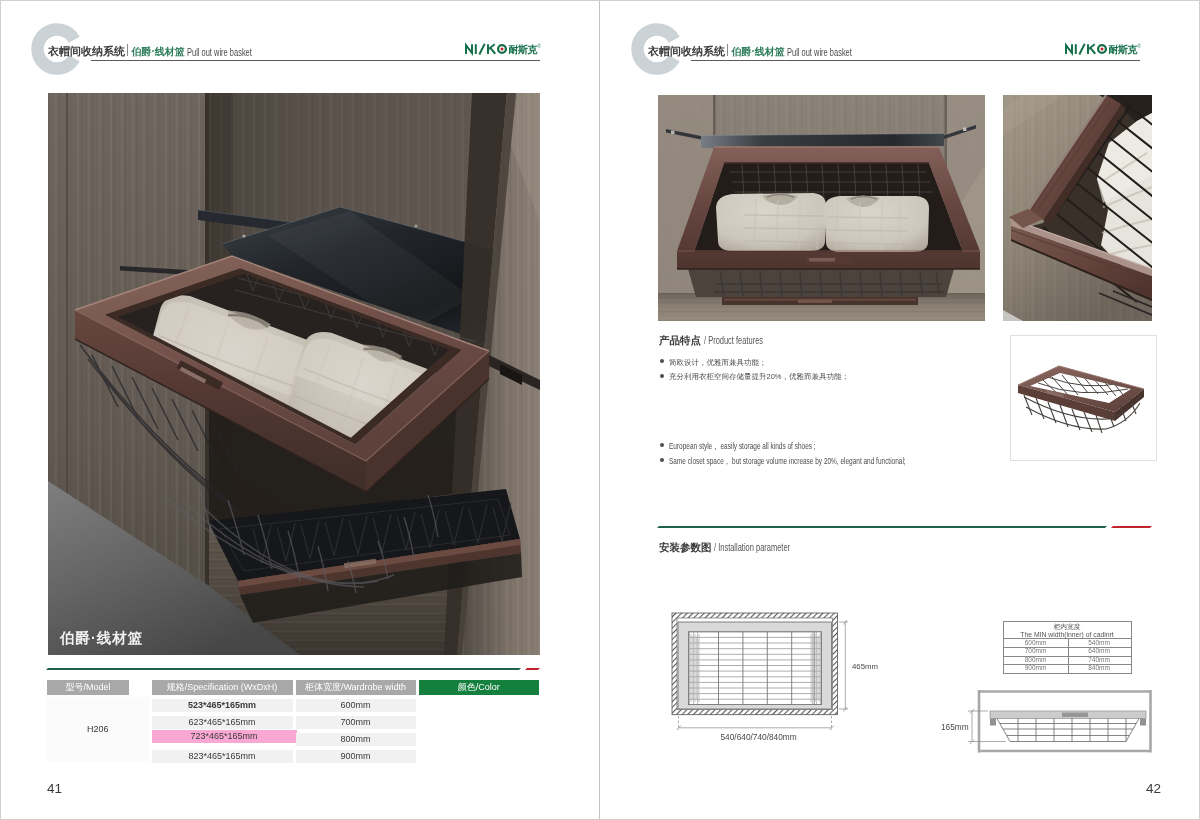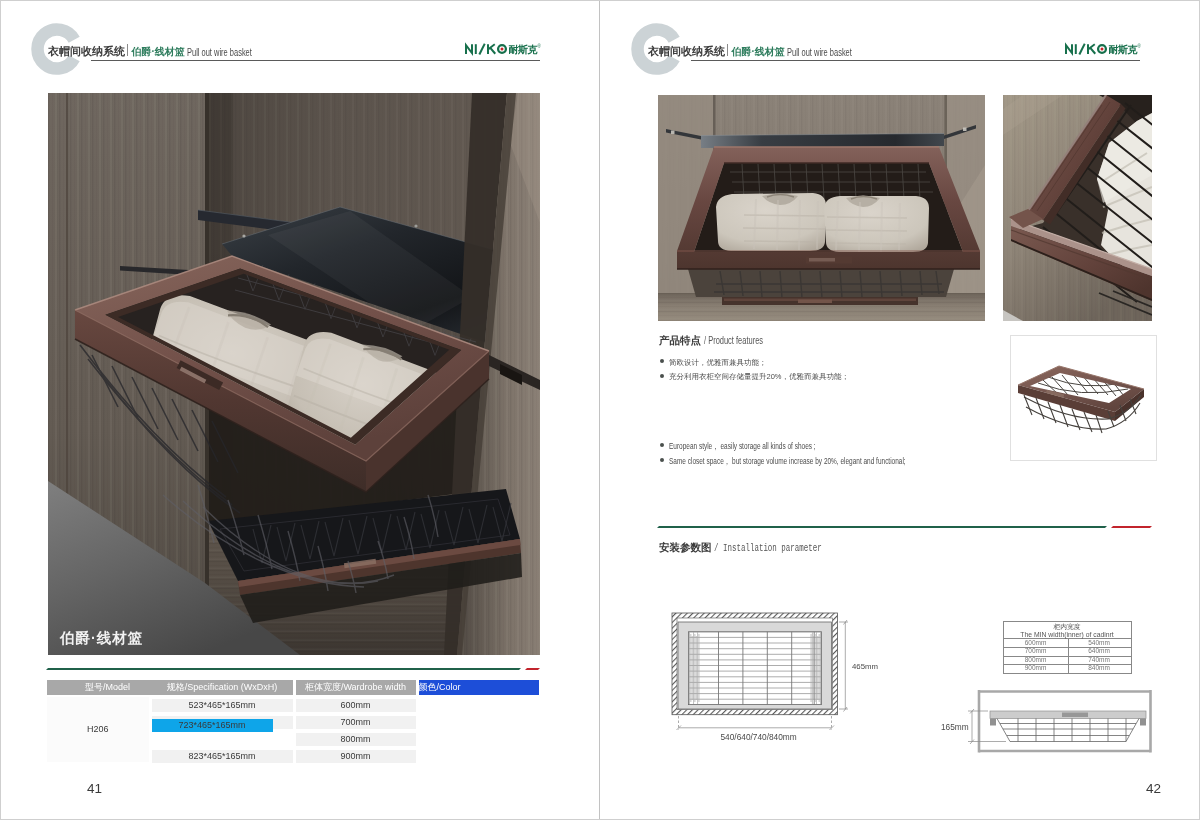--- a/index.html
+++ b/index.html
@@ -266,39 +266,39 @@
 
 <text x="12" y="550" font-size="14.5" font-weight="bold" fill="#f2f2f2" font-family="Liberation Sans,sans-serif" letter-spacing="1">伯爵·线材篮</text>
 </svg>
 
 <div class="abs" style="left:48px;top:667.5px;width:473px;height:2px;background:#20614a;transform:skewX(-45deg);transform-origin:0 0;"></div>
 
 <div class="abs" style="left:527px;top:667.5px;width:13px;height:2px;background:#c2242c;transform:skewX(-45deg);transform-origin:0 0;"></div>
 
 <div class="abs" style="left:47px;top:680px;width:492px;height:82px;font-family:'Liberation Sans',sans-serif;">
 
-  <div class="abs" style="left:0;top:0;width:121px;height:14.5px;background:#a8a8a8;color:#fff;font-size:9px;text-align:center;line-height:15px;">型号/Model</div>
+  <div class="abs" style="left:0;top:0;width:82px;height:14.5px;background:#a8a8a8;color:#fff;font-size:9px;text-align:center;line-height:15px;">型号/Model</div>
   <div class="abs" style="left:104.5px;top:0;width:141px;height:14.5px;background:#a8a8a8;color:#fff;font-size:9px;text-align:center;line-height:15px;">规格/Specification (WxDxH)</div>
   <div class="abs" style="left:248.5px;top:0;width:120px;height:14.5px;background:#a8a8a8;color:#fff;font-size:9px;text-align:center;line-height:15px;">柜体宽度/Wardrobe width</div>
-  <div class="abs" style="left:371.5px;top:0;width:120.5px;height:14.5px;background:#1d4ed8;color:#fff;font-size:9px;line-height:15px;">颜色/Color</div>
+  <div class="abs" style="left:371.5px;top:0;width:120.5px;height:14.5px;background:#15803d;color:#fff;font-size:9px;text-align:center;line-height:15px;">颜色/Color</div>
 
   <div class="abs" style="left:0;top:16.5px;width:101.5px;height:65px;background:#fbfbfb;color:#3a3a3a;font-size:9px;text-align:center;line-height:65px;">H206</div>
 
 
-  <div class="abs" style="left:104.5px;top:19px;width:141px;height:12.5px;background:#f1f1f1;color:#3a3a3a;font-size:9px;text-align:center;line-height:12.5px;">523*465*165mm</div>
+  <div class="abs" style="left:104.5px;top:19px;width:141px;height:12.5px;background:#f1f1f1;color:#3a3a3a;font-size:9px;text-align:center;line-height:12.5px;font-weight:bold;">523*465*165mm</div>
   <div class="abs" style="left:248.5px;top:19px;width:120px;height:12.5px;background:#f1f1f1;color:#3a3a3a;font-size:9px;text-align:center;line-height:12.5px;">600mm</div>
   <div class="abs" style="left:104.5px;top:36px;width:141px;height:12.5px;background:#f1f1f1;color:#3a3a3a;font-size:9px;text-align:center;line-height:12.5px;">623*465*165mm</div>
   <div class="abs" style="left:248.5px;top:36px;width:120px;height:12.5px;background:#f1f1f1;color:#3a3a3a;font-size:9px;text-align:center;line-height:12.5px;">700mm</div>
-  <div class="abs" style="left:104.5px;top:39px;width:121px;height:12.5px;background:#0ea5e9;color:#3a3a3a;font-size:9px;text-align:center;line-height:12.5px;">723*465*165mm</div>
+  <div class="abs" style="left:104.5px;top:50px;width:145px;height:12.5px;background:#f9a8d4;color:#3a3a3a;font-size:9px;text-align:center;line-height:12.5px;">723*465*165mm</div>
   <div class="abs" style="left:248.5px;top:53px;width:120px;height:12.5px;background:#f1f1f1;color:#3a3a3a;font-size:9px;text-align:center;line-height:12.5px;">800mm</div>
   <div class="abs" style="left:104.5px;top:70px;width:141px;height:12.5px;background:#f1f1f1;color:#3a3a3a;font-size:9px;text-align:center;line-height:12.5px;">823*465*165mm</div>
   <div class="abs" style="left:248.5px;top:70px;width:120px;height:12.5px;background:#f1f1f1;color:#3a3a3a;font-size:9px;text-align:center;line-height:12.5px;">900mm</div>
 </div>
 
-<div class="abs" style="left:47px;top:781px;font-size:13.5px;color:#3a3a3a;margin-left:40px;">41</div>
+<div class="abs" style="left:47px;top:781px;font-size:13.5px;color:#3a3a3a;">41</div>
 
 <div class="abs" style="left:1146px;top:781px;font-size:13.5px;color:#3a3a3a;">42</div>
 
 <svg class="abs" style="left:658px;top:95px;" width="327" height="226" viewBox="0 0 327 226">
 <defs>
 <linearGradient id="bwall2" x1="0" y1="0" x2="0" y2="1">
 <stop offset="0" stop-color="#8b8278"></stop>
         <stop offset="0.6" stop-color="#81786e"></stop>
         <stop offset="1" stop-color="#756c62"></stop>
 </linearGradient>
@@ -489,21 +489,21 @@
 <path d="M14 60 L22 80 M26 63 L34 84 M38 67 L46 88 M50 70 L58 92 M62 74 L70 95 M74 77 L82 97 M86 80 L92 98 M98 76 L104 92 M110 70 L116 86 M120 64 L126 79"></path>
 <path d="M16 72 Q 60 96 96 94 Q 118 88 130 68"></path>
 <path d="M14 62 Q 60 86 98 84 Q 120 78 131 60"></path>
 </g>
 </svg>
 
 <div class="abs" style="left:659px;top:526px;width:448px;height:2px;background:#20614a;transform:skewX(-45deg);transform-origin:0 0;"></div>
 
 <div class="abs" style="left:1113px;top:526px;width:39px;height:2px;background:#c2242c;transform:skewX(-45deg);transform-origin:0 0;"></div>
 
-<div class="abs" style="left:659px;top:541px;font-size:10.5px;color:#3a3a3a;"><b>安装参数图</b> <span style="color:#555;font-size:11px;font-family:Liberation Mono, monospace;"><span class="cond">/ Installation parameter</span></span></div>
+<div class="abs" style="left:659px;top:541px;font-size:10.5px;color:#3a3a3a;"><b>安装参数图</b> <span style="color:#555;font-size:11px;"><span class="cond">/ Installation parameter</span></span></div>
 
 <svg class="abs" style="left:660px;top:600px;" width="230" height="160" viewBox="0 0 230 160">
 <defs>
 <pattern id="hatch" width="4" height="4" patternUnits="userSpaceOnUse" patternTransform="rotate(45)">
 <rect width="4" height="4" fill="#fff"></rect>
 <rect width="1.1" height="4" fill="#5a5a5a"></rect>
 </pattern>
 </defs>
 
 <rect x="12" y="13" width="165.5" height="101.7" fill="url(#hatch)" stroke="#555" stroke-width="0.8"></rect>

